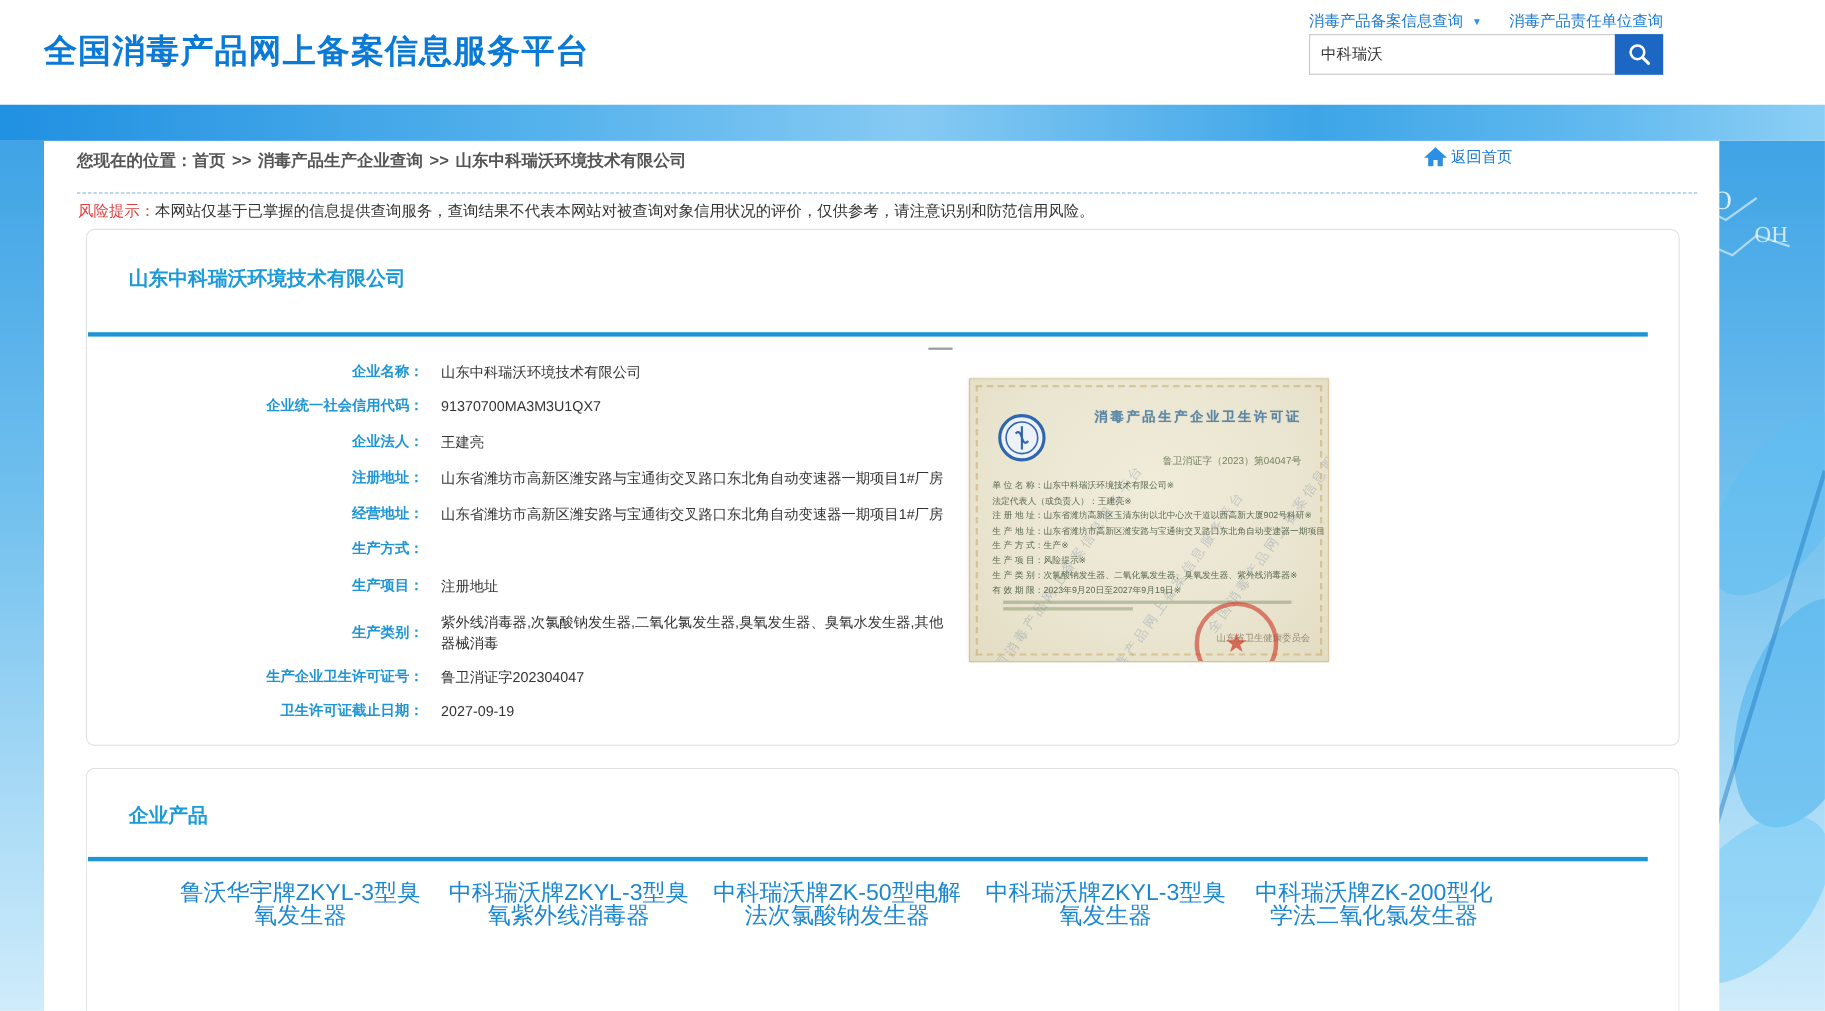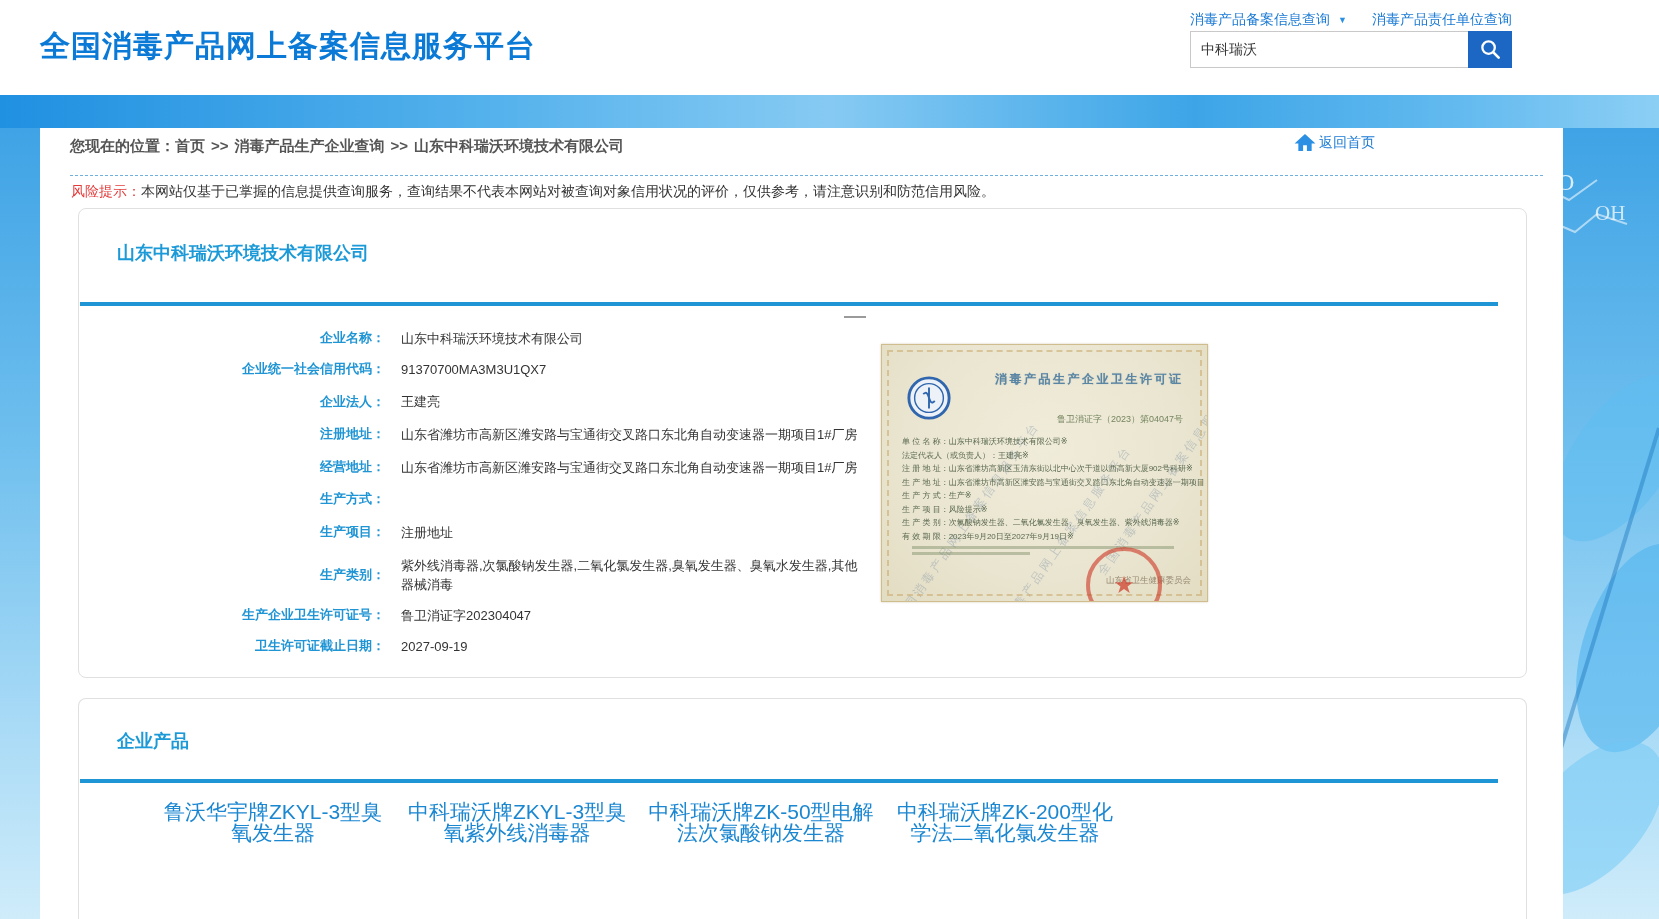--- a/index.html
+++ b/index.html
@@ -154,21 +154,21 @@
       <div class="card-divider"></div>
 
       <div class="frow" style="top:120px;">
         <span class="flabel">企业名称：</span>
         <span class="fvalue">山东中科瑞沃环境技术有限公司</span>
       </div>
       <div class="frow" style="top:151px;">
         <span class="flabel">企业统一社会信用代码：</span>
         <span class="fvalue">91370700MA3M3U1QX7</span>
       </div>
-      <div class="frow" style="top:183px;align-items:center;">
+      <div class="frow" style="top:183px;">
         <span class="flabel">企业法人：</span>
         <span class="fvalue">王建亮</span>
       </div>
       <div class="frow" style="top:216px;">
         <span class="flabel">注册地址：</span>
         <span class="fvalue">山东省潍坊市高新区潍安路与宝通街交叉路口东北角自动变速器一期项目1#厂房</span>
       </div>
       <div class="frow" style="top:249px;">
         <span class="flabel">经营地址：</span>
         <span class="fvalue">山东省潍坊市高新区潍安路与宝通街交叉路口东北角自动变速器一期项目1#厂房</span>
@@ -234,18 +234,19 @@
     </div>
 
     <div class="card card2">
       <div class="card-title">企业产品</div>
       <div class="card-divider"></div>
 
       <div class="products">
         <a class="product">鲁沃华宇牌ZKYL-3型臭氧发生器</a>
         <a class="product">中科瑞沃牌ZKYL-3型臭氧紫外线消毒器</a>
         <a class="product">中科瑞沃牌ZK-50型电解法次氯酸钠发生器</a>
+        <a class="product">中科瑞沃牌ZKYL-3型臭氧发生器</a>
         <a class="product">中科瑞沃牌ZK-200型化学法二氧化氯发生器</a>
       </div>
     </div>
 
   </div>
 </div>
 
 </body></html>

